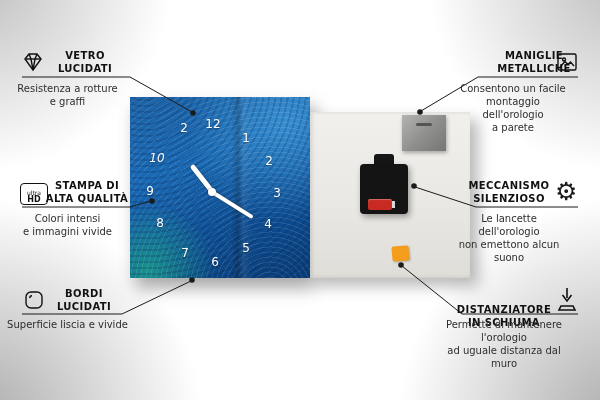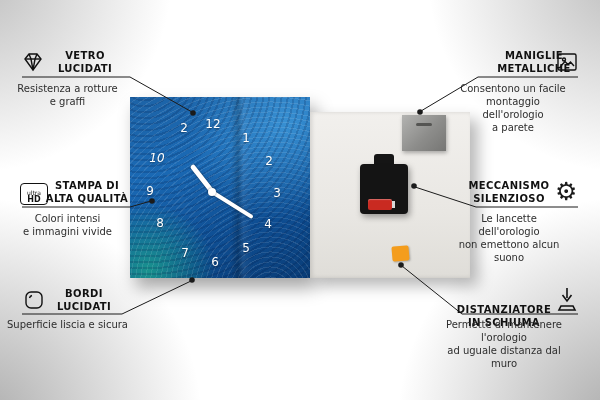--- a/index.html
+++ b/index.html
@@ -136,21 +136,21 @@
 
 <div class="abs icon" style="left:22px;top:288px;">
   <svg width="24" height="24" viewBox="0 0 24 24" fill="none" stroke="#111" stroke-width="1.4">
     <rect x="4" y="4" width="16" height="16" rx="5"></rect>
       <path d="M8 8 A4 4 0 0 0 8 8"></path>
       <path d="M7.5 10 A3.5 3.5 0 0 1 10 7.5"></path>
   </svg>
 </div>
 <div class="abs co-title" style="left:46px;top:288px;width:76px;">BORDI
 LUCIDATI</div>
-<div class="abs co-sub" style="left:5px;top:318px;width:125px;">Superficie liscia e sicura</div>
+<div class="abs co-sub" style="left:5px;top:318px;width:125px;">Superficie liscia e vivide</div>
 
 <div class="abs icon" style="left:554px;top:50px;">
   <svg width="26" height="24" viewBox="0 0 24 24" fill="none" stroke="#111" stroke-width="1.4">
     <rect x="3" y="4" width="18" height="16" rx="1.5"></rect>
       <circle cx="9" cy="9.5" r="1.5"></circle>
       <path d="M5 17 L10 11.5 L13 14.5 L15.5 12 L19 16"></path>
   </svg>
 </div>
 <div class="abs co-title" style="left:468px;top:50px;width:84px;margin-left:24px;">MANIGLIE
 METALLICHE</div>

